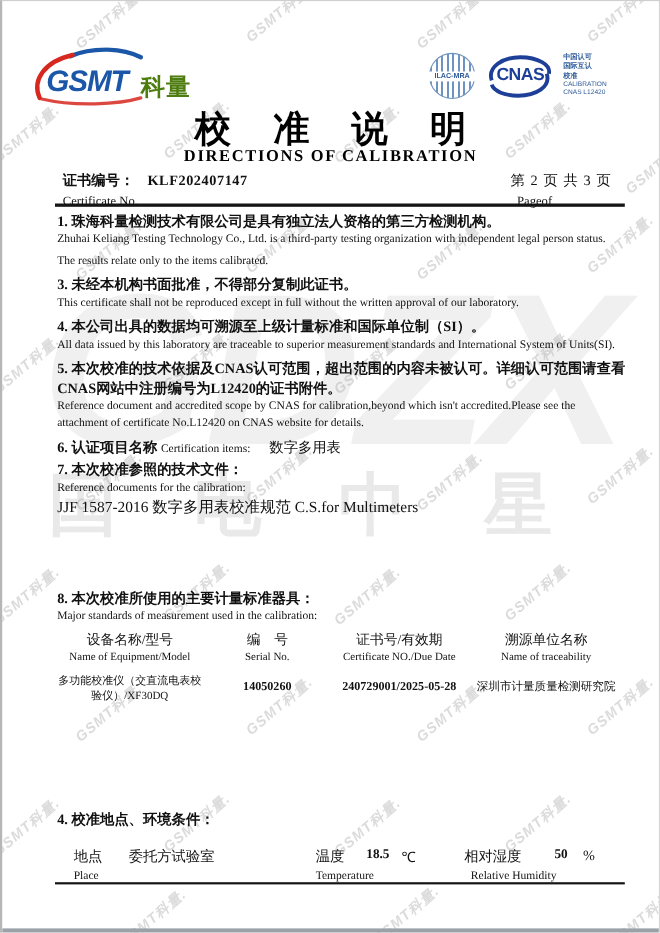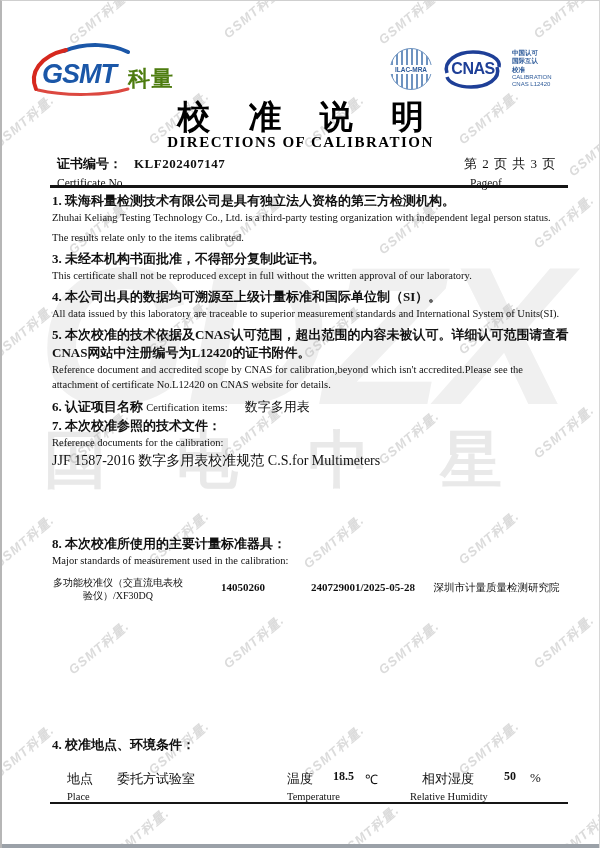--- a/index.html
+++ b/index.html
@@ -240,39 +240,57 @@
       <div class="item">
         <div class="cn">7.  本次校准参照的技术文件：</div>
         <div class="en doc-line" style="font-size:10.5px">Reference documents for the calibration:</div>
         <div class="doc-line">JJF 1587-2016 数字多用表校准规范  C.S.for Multimeters</div>
       </div>
     </div>
 
     <div class="sec8">
       <div class="cn">8.  本次校准所使用的主要计量标准器具：</div>
       <div class="en">Major standards of measurement used in the calibration:</div>
+      <div class="tbl">
+        <div class="cell c1">
+          <div class="hcn">设备名称/型号</div>
+          <div class="hen">Name of Equipment/Model</div>
+        </div>
+        <div class="cell c2">
+          <div class="hcn">编　号</div>
+          <div class="hen">Serial No.</div>
+        </div>
+        <div class="cell c3">
+          <div class="hcn">证书号/有效期</div>
+          <div class="hen">Certificate NO./Due Date</div>
+        </div>
+        <div class="cell c4">
+          <div class="hcn">溯源单位名称</div>
+          <div class="hen">Name of traceability</div>
+        </div>
+      </div>
       <div class="tbl tbl2">
         <div class="cell c1 v">多功能校准仪（交直流电表校验仪）/XF30DQ</div>
         <div class="cell c2 vb">14050260</div>
         <div class="cell c3 vb">240729001/2025-05-28</div>
         <div class="cell c4 vr">深圳市计量质量检测研究院</div>
       </div>
     </div>
 
     <div class="sec9">
       <div class="cn">4.  校准地点、环境条件：</div>
       <span class="f" style="left:15px;top:34px">地点</span>
       <span class="f" style="left:65px;top:34px">委托方试验室</span>
       <span class="fe" style="left:15px;top:55px">Place</span>
       <span class="f" style="left:235px;top:34px">温度</span>
       <span class="fv" style="left:281px;top:33px">18.5</span>
       <span class="f" style="left:313px;top:34px">℃</span>
       <span class="fe" style="left:235px;top:55px">Temperature</span>
       <span class="f" style="left:370px;top:34px">相对湿度</span>
       <span class="fv" style="left:452px;top:33px">50</span>
       <span class="f" style="left:478px;top:34px">%</span>
-      <span class="fe" style="left:358px;top:55px">Relative Humidity</span>
+      <span class="fe" style="left:376px;top:55px">Relative Humidity</span>
     </div>
 
     <div class="rule rule-bottom"></div>
 
   </div>
 </div>
 
 </body></html>

